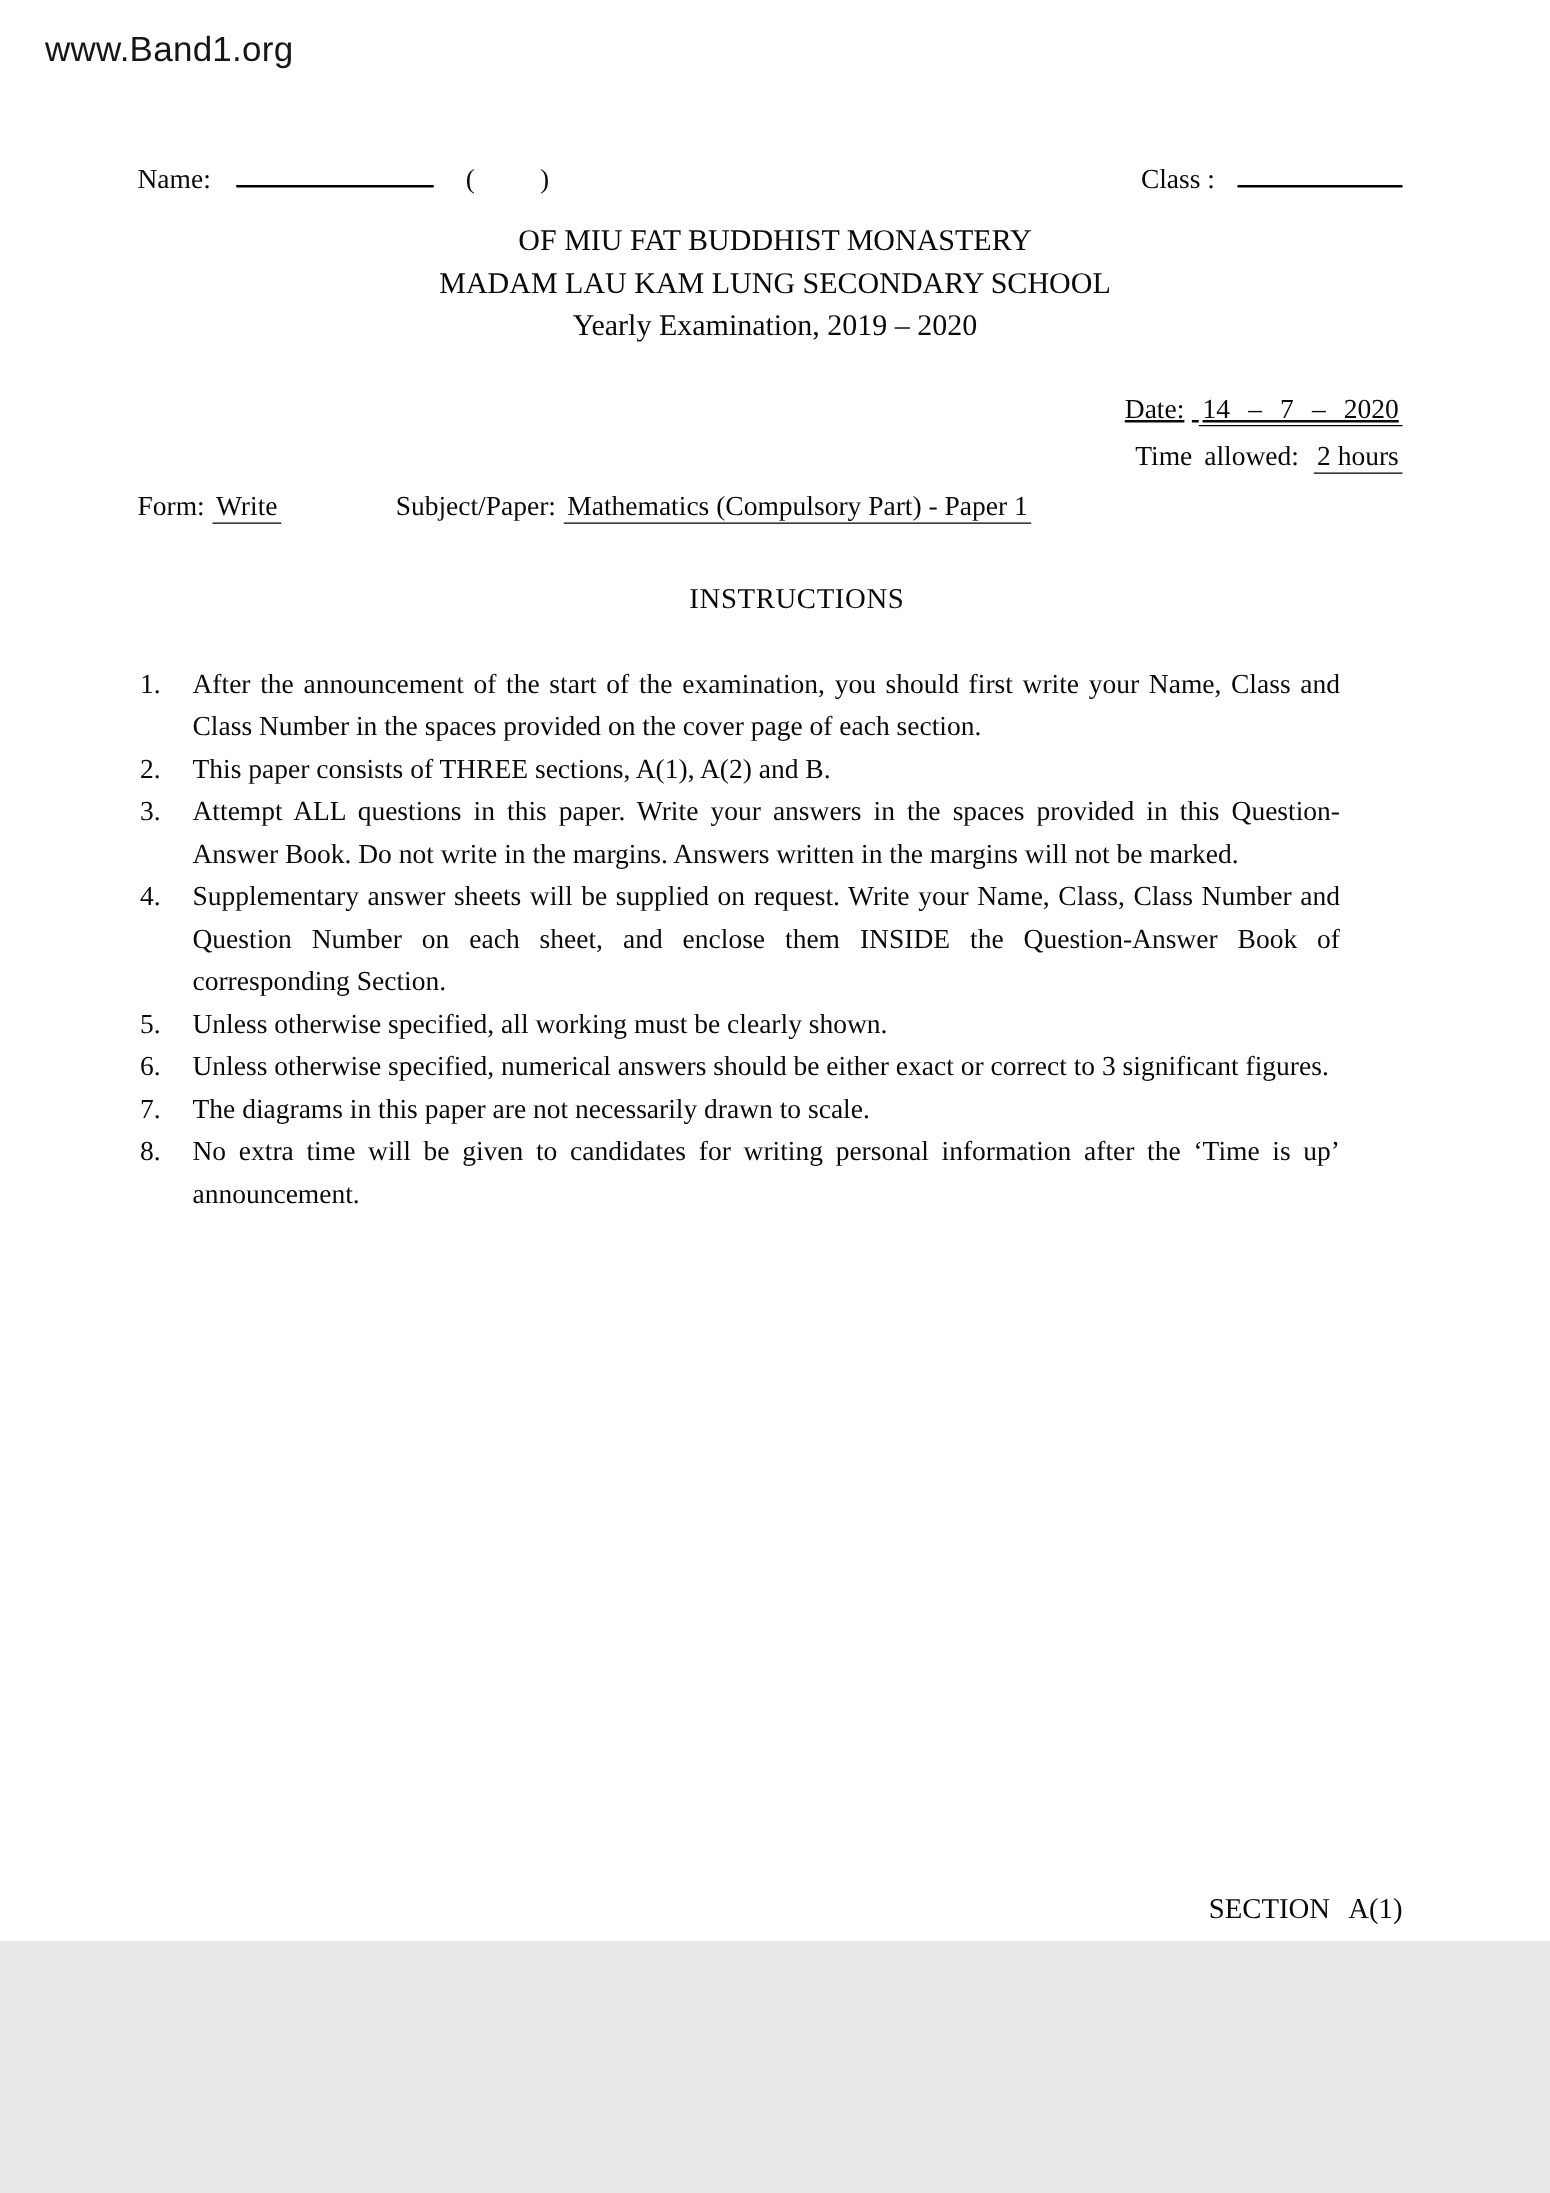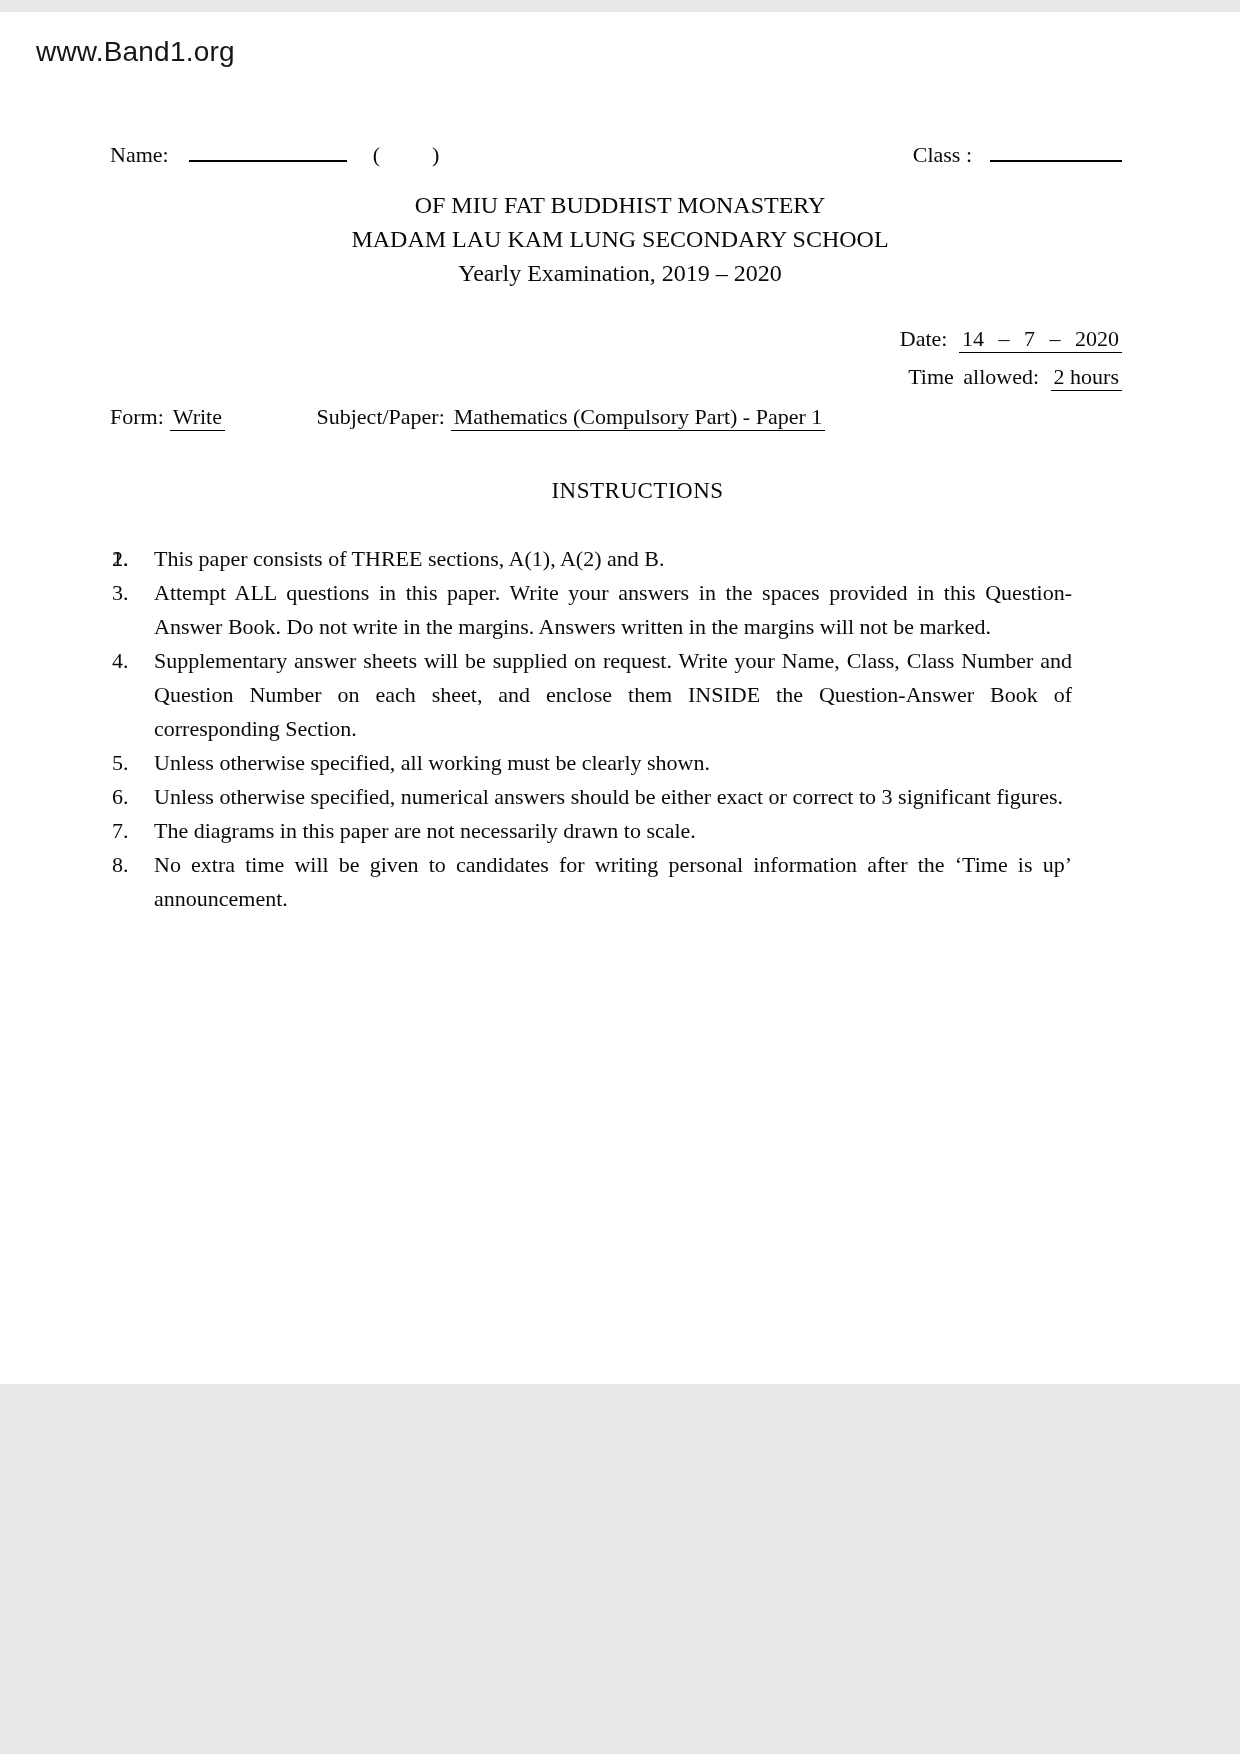--- a/index.html
+++ b/index.html
@@ -1,20 +1,20 @@
 <!DOCTYPE html>
 <html><head>
 <meta charset="utf-8">
 <style>
   html,body{margin:0;padding:0;background:#e8e8e8;}
   .page{
     position:relative;
-    width:1240px;height:1372px;
+    width:1240px;height:1553px;
     background:#ffffff;
-    margin:12px auto;
+    margin:0 auto;
     font-family:"Liberation Serif","DejaVu Serif",serif;
     color:#0a0a0a;
     font-size:22px;
     overflow:hidden;
   }
   .watermark{
     position:absolute;left:36px;top:24px;
     font-family:"Liberation Sans","DejaVu Sans",sans-serif;
     font-size:28px;color:#161616;letter-spacing:0.2px;
   }
@@ -32,21 +32,21 @@
   .name-blank{width:158px;margin-left:14px;}
   .paren-group{margin-left:26px;}
   .paren-gap{display:inline-block;width:52px;}
   .class-blank{width:132px;margin-left:12px;}
   .school-title{
     position:absolute;left:0;right:0;top:176px;
     text-align:center;
     font-size:24px;line-height:34px;
   }
   .meta-line{position:absolute;white-space:nowrap;}
-  .date-line{right:118px;top:314px;}
+  .date-line{right:118px;top:314px;text-decoration:underline;}
   .time-line{right:118px;top:352px;}
   .form-line{left:110px;top:392px;}
   .underlined-value{
     border-bottom:1.6px solid #000;
     padding:0 3px 1px 3px;
   }
   .date-value{word-spacing:9px;}
   .time-label{word-spacing:4px;margin-right:6px;text-align:center;}
   .subject-group{margin-left:86px;}
   .label{margin-right:6px;}
@@ -115,20 +115,21 @@
     <span class="subject-group">
       <span class="label">Subject/Paper:</span><span class="underlined-value">Mathematics (Compulsory Part) - Paper 1</span>
     </span>
   </div>
 
   <div class="instructions-heading">INSTRUCTIONS</div>
 
   <ol class="instructions-list">
       <li>
       <span class="num">1.</span>
+      <span>After the announcement of the start of the examination, you should first write your Name, Class and Class Number in the spaces provided on the cover page of each section.</span>
     </li>
       <li>
       <span class="num">2.</span>
       <span>This paper consists of THREE sections, A(1), A(2) and B.</span>
     </li>
       <li>
       <span class="num">3.</span>
       <span>Attempt ALL questions in this paper. Write your answers in the spaces provided in this Question-Answer Book. Do not write in the margins. Answers written in the margins will not be marked.</span>
     </li>
       <li>

